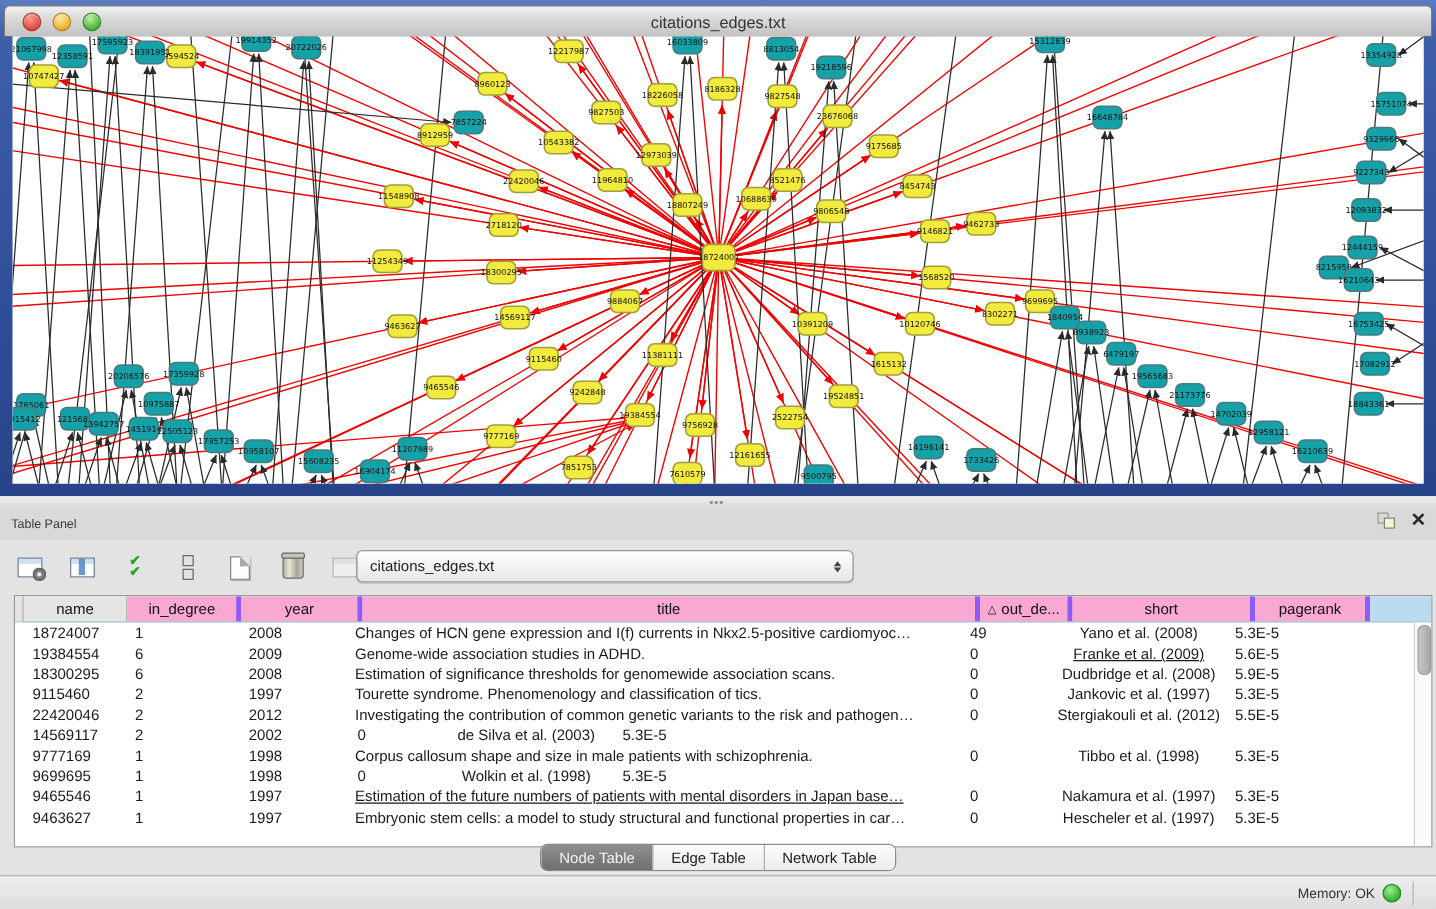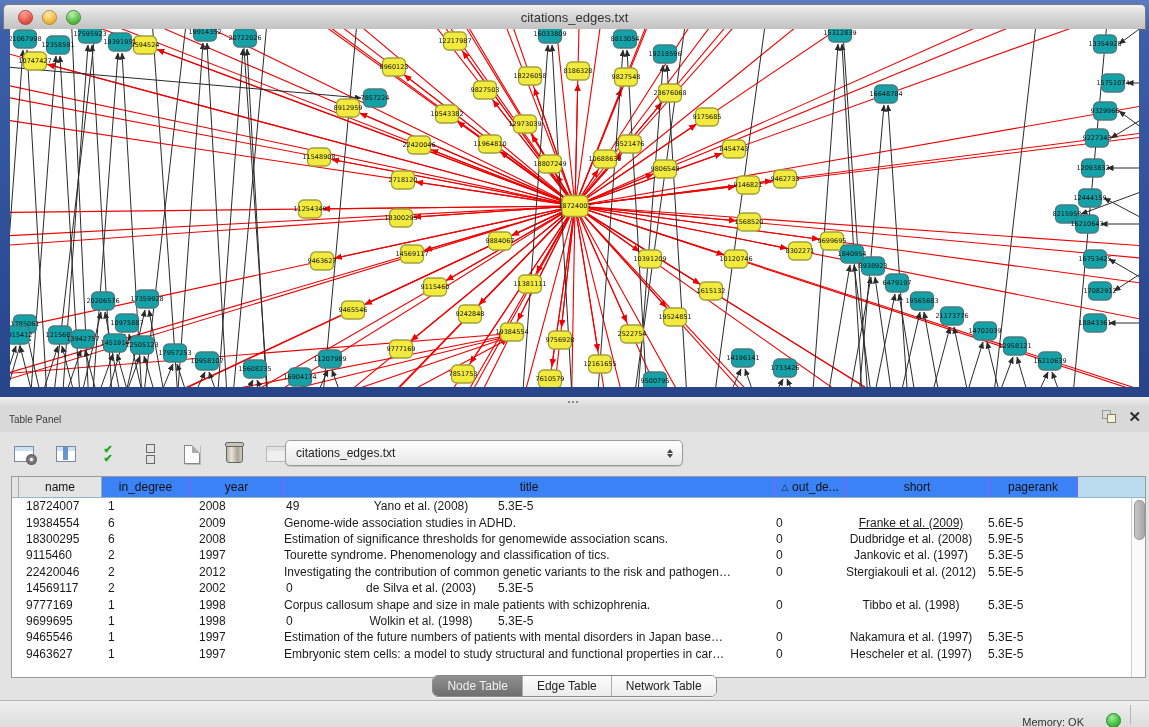--- a/index.html
+++ b/index.html
@@ -67,42 +67,42 @@
      box-shadow:0 1px 1px rgba(0,0,0,.15);}
   .table-select .val{margin-left:10px;flex:1;}
   .updown{margin-right:9px;display:flex;flex-direction:column;gap:1px;align-items:center;}
   .updown i{width:0;height:0;border-left:3.5px solid transparent;border-right:3.5px solid transparent;display:block;}
   .updown .up{border-bottom:4px solid #444;}
   .updown .down{border-top:4px solid #444;}
 
   
   .table-box{position:absolute;left:11px;top:44px;width:1133px;height:200px;background:#fff;border:1px solid #9a9a9a;overflow:hidden;}
   .thead{display:flex;height:20px;border-bottom:1px solid #8fb6c8;}
-  .th{background:#3b82f6;border-right:1px solid #8b5cf6;font-size:12px;color:#111;display:flex;align-items:center;justify-content:center;overflow:hidden;white-space:nowrap;}
+  .th{background:#f9a8d4;border-right:4px solid #8b5cf6;font-size:12px;color:#111;display:flex;align-items:center;justify-content:center;overflow:hidden;white-space:nowrap;}
   .th.grey{background:#e4e4e4;border-right:1px solid #aaa;}
   .th .sort{font-size:9px;margin-right:4px;color:#222;}
   .rowhdr{width:6px;background:#e4e4e4;border-right:1px solid #aaa;}
   .trow{display:flex;height:16.4px;font-size:12px;color:#1a1a1a;}
   .td{overflow:hidden;white-space:nowrap;display:flex;align-items:center;}
   .vscroll{position:absolute;right:0;top:21px;bottom:0;width:13px;background:#fafafa;border-left:1px solid #d0d0d0;}
   .vthumb{position:absolute;left:1.5px;top:2px;width:9px;height:38px;border-radius:5px;
      background:linear-gradient(90deg,#c6c6c6,#a8a8a8);border:1px solid #999;}
 
   
   .tabbar{position:absolute;left:0;right:0;bottom:3px;display:flex;justify-content:center;}
   .seg{display:flex;border:1px solid #8a8a8a;border-radius:6px;overflow:hidden;background:#fdfdfd;box-shadow:0 1px 0 rgba(255,255,255,.7);}
   .seg .tab{height:20px;display:flex;align-items:center;justify-content:center;font-size:12px;color:#222;
      padding:0 14px;border-right:1px solid #adadad;background:linear-gradient(180deg,#fdfdfd,#ececec);}
   .seg .tab:last-child{border-right:none;}
   .seg .tab.sel{background:linear-gradient(180deg,#8f8f8f,#6f6f6f);color:#f2f2f2;}
 
   
   .statusbar{position:absolute;left:0;top:700px;width:1149px;height:27px;
      background:linear-gradient(180deg,#efefef,#dcdcdc);border-top:1px solid #b5b5b5;}
-  .mem{position:absolute;right:28px;top:0;height:27px;display:flex;align-items:flex-end;gap:22px;font-size:11px;color:#333;}
+  .mem{position:absolute;right:28px;top:0;height:27px;display:flex;align-items:center;gap:6px;font-size:11px;color:#333;}
   .mem-dot{width:13px;height:13px;border-radius:50%;border:1px solid #2d862d;
      background:radial-gradient(circle at 38% 30%,#a8e89a,#3cc23c 60%,#2a9a2a);}
   .status-sep{position:absolute;right:18px;top:4px;bottom:4px;width:1px;background:#b5b5b5;}
 </style>
 </head>
 <body>
 
 <div class="net-window">
   <div class="titlebar">
     <div class="title-text">citations_edges.txt</div>
@@ -816,20 +816,21 @@
             <span>pagerank</span>
           </div>
           <div class="th" style="flex: 1 1 0%; background: rgb(186, 220, 238); border-right: none;"></div>
         </div>
       <div id="tbody">
           <div class="trow">
             <div class="rowhdr" style="background: rgb(255, 255, 255); border-right: none;"></div>
             <div class="td" style="width: 74px; padding-left: 8px;">18724007</div>
             <div class="td" style="width: 79px; padding-left: 8px;">1</div>
             <div class="td" style="width: 81px; padding-left: 12px;">2008</div>
+            <div class="td" style="width: 486px; padding-left: 4px;">Changes of HCN gene expression and I(f) currents in Nkx2.5-positive cardiomyoc…</div>
             <div class="td" style="width: 64px; padding-left: 6px;">49</div>
             <div class="td" style="width: 142px; justify-content: center;">Yano et al. (2008)</div>
             <div class="td" style="width: 82px; padding-left: 6px;">5.3E-5</div>
           </div>
           <div class="trow">
             <div class="rowhdr" style="background: rgb(255, 255, 255); border-right: none;"></div>
             <div class="td" style="width: 74px; padding-left: 8px;">19384554</div>
             <div class="td" style="width: 79px; padding-left: 8px;">6</div>
             <div class="td" style="width: 81px; padding-left: 12px;">2009</div>
             <div class="td" style="width: 486px; padding-left: 4px;">Genome-wide association studies in ADHD.</div>
@@ -893,21 +894,21 @@
             <div class="td" style="width: 81px; padding-left: 12px;">1998</div>
             <div class="td" style="width: 64px; padding-left: 6px;">0</div>
             <div class="td" style="width: 142px; justify-content: center;">Wolkin et al. (1998)</div>
             <div class="td" style="width: 82px; padding-left: 6px;">5.3E-5</div>
           </div>
           <div class="trow">
             <div class="rowhdr" style="background: rgb(255, 255, 255); border-right: none;"></div>
             <div class="td" style="width: 74px; padding-left: 8px;">9465546</div>
             <div class="td" style="width: 79px; padding-left: 8px;">1</div>
             <div class="td" style="width: 81px; padding-left: 12px;">1997</div>
-            <div class="td" style="width: 486px; padding-left: 4px;">Estimation of the future numbers of patients with mental disorders in Japan base…</div>
+            <div class="td" style="width: 486px; padding-left: 4px; text-decoration: underline;">Estimation of the future numbers of patients with mental disorders in Japan base…</div>
             <div class="td" style="width: 64px; padding-left: 6px;">0</div>
             <div class="td" style="width: 142px; justify-content: center;">Nakamura et al. (1997)</div>
             <div class="td" style="width: 82px; padding-left: 6px;">5.3E-5</div>
           </div>
           <div class="trow">
             <div class="rowhdr" style="background: rgb(255, 255, 255); border-right: none;"></div>
             <div class="td" style="width: 74px; padding-left: 8px;">9463627</div>
             <div class="td" style="width: 79px; padding-left: 8px;">1</div>
             <div class="td" style="width: 81px; padding-left: 12px;">1997</div>
             <div class="td" style="width: 486px; padding-left: 4px;">Embryonic stem cells: a model to study structural and functional properties in car…</div>

